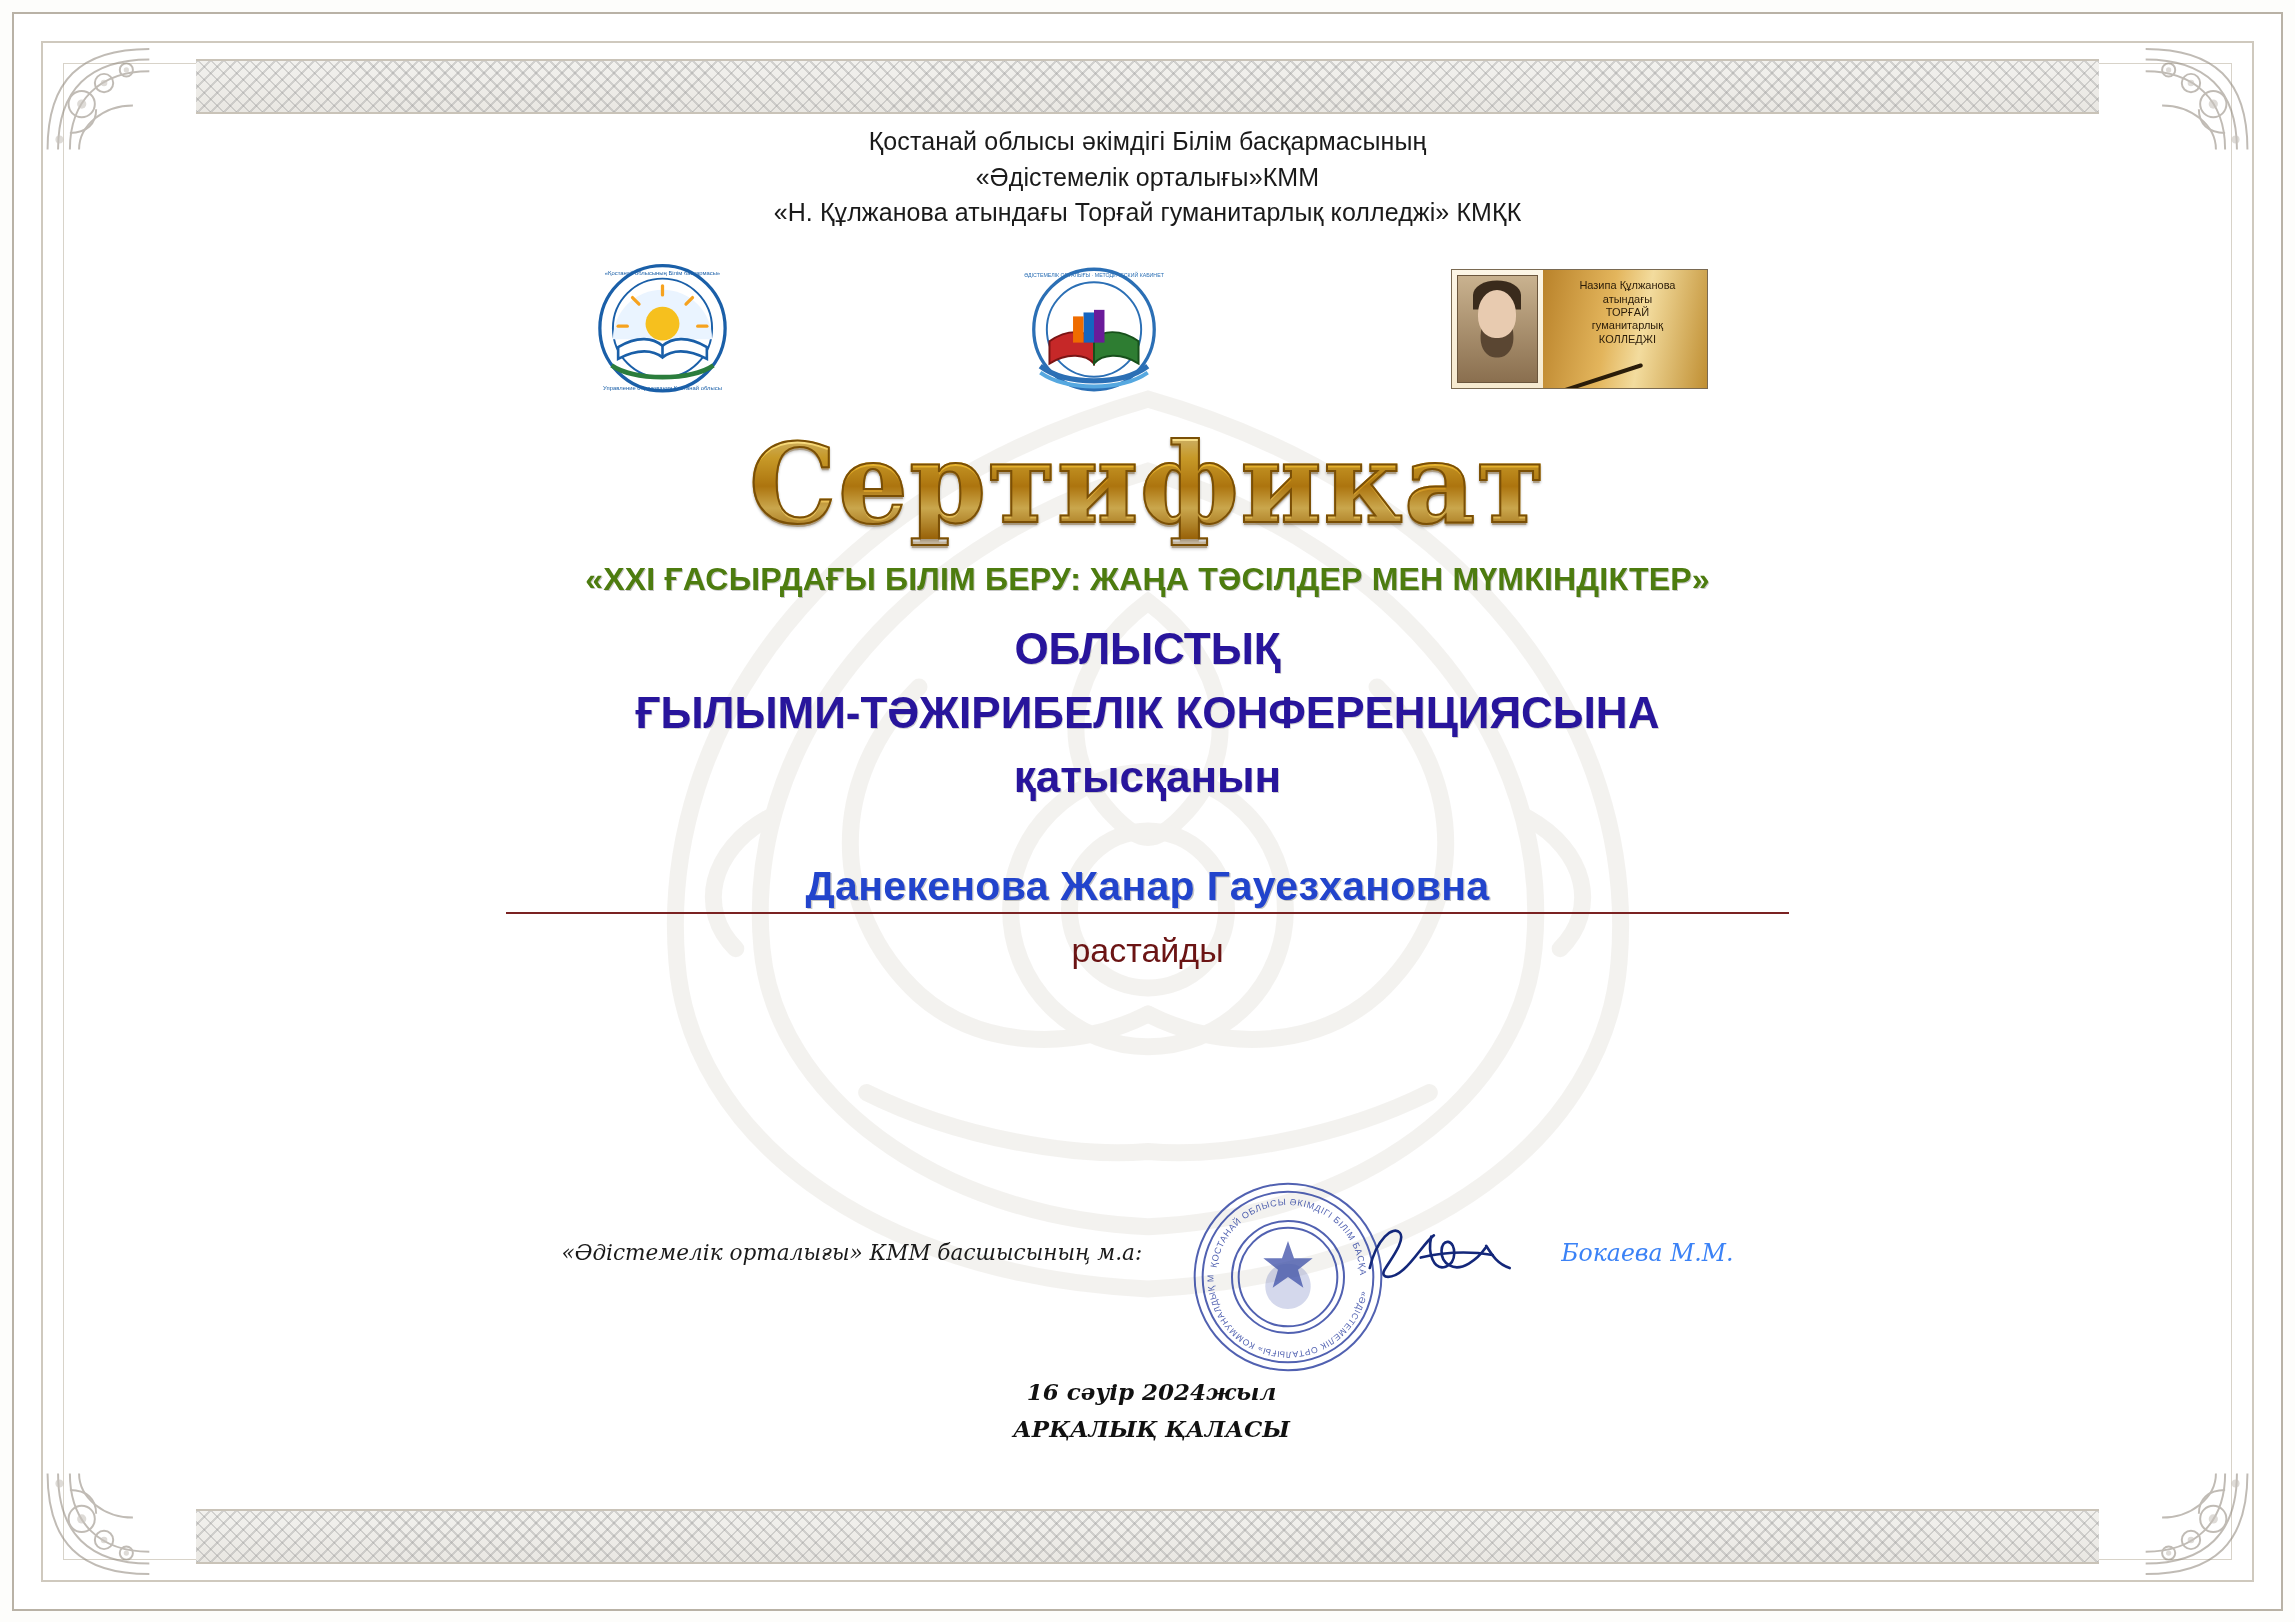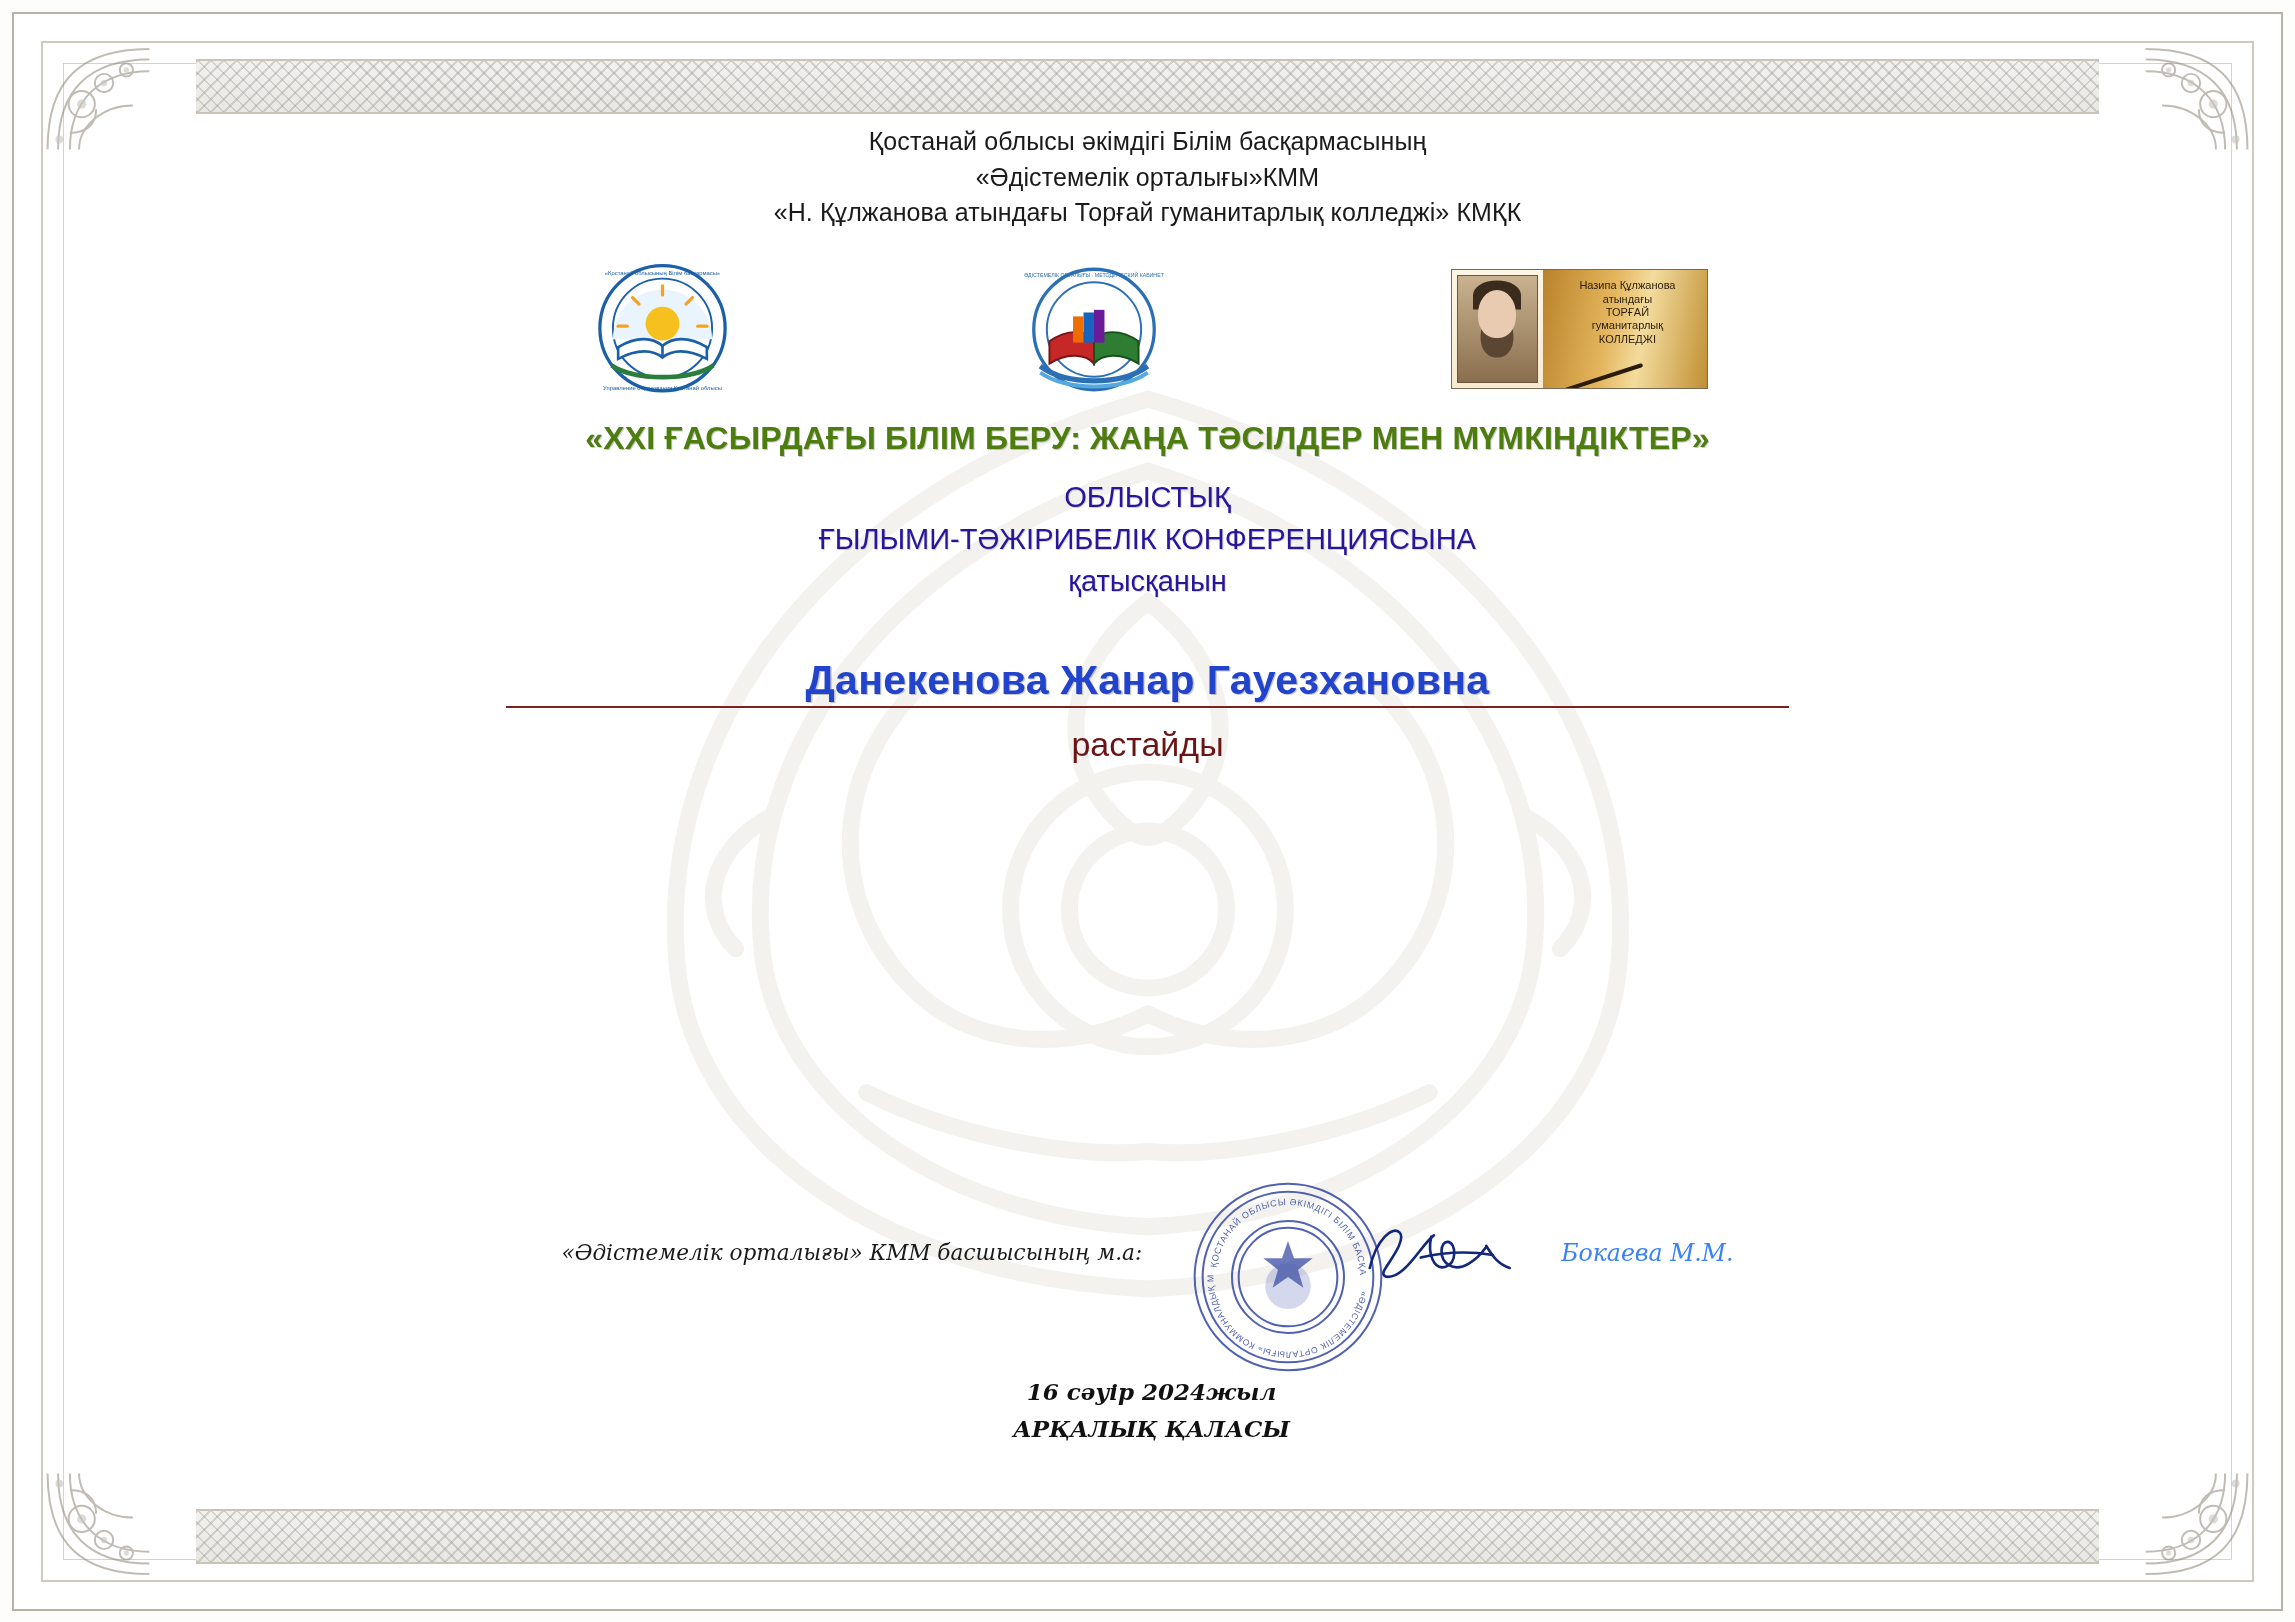--- a/index.html
+++ b/index.html
@@ -194,22 +194,22 @@
     font-size: 32px;
     font-weight: bold;
     letter-spacing: 0.2px;
     text-shadow: 1px 1px 0 rgba(0,0,0,0.22);
     white-space: nowrap;
   }
 
   .conf-sub {
     margin-top: 19.6px;
     color: #28159c;
-    font-size: 29px;
-    font-weight: normal;
+    font-size: 44px;
+    font-weight: bold;
     line-height: 1.45;
     text-shadow: 0.8px 0.8px 0 rgba(0,0,0,0.18);
   }
 
   .recipient-wrap {
     margin-top: 55px;
     position: relative;
     display: inline-block;
     min-width: 1283px;
   }
@@ -461,20 +461,21 @@
             <div>ТОРҒАЙ</div>
             <div>гуманитарлық</div>
             <div>КОЛЛЕДЖІ</div>
           </div>
           <div class="pen"></div>
         </div>
       </div>
 
     </div>
 
+    <div class="cert-title">Сертификат</div>
 
     <div class="conf-name">«XXI  ҒАСЫРДАҒЫ БІЛІМ БЕРУ:  ЖАҢА ТӘСІЛДЕР МЕН МҮМКІНДІКТЕР»</div>
 
     <div class="conf-sub">
       <div>ОБЛЫСТЫҚ</div>
       <div>ҒЫЛЫМИ-ТӘЖІРИБЕЛІК  КОНФЕРЕНЦИЯСЫНА</div>
       <div>қатысқанын</div>
     </div>
 
     <div class="recipient-wrap">

